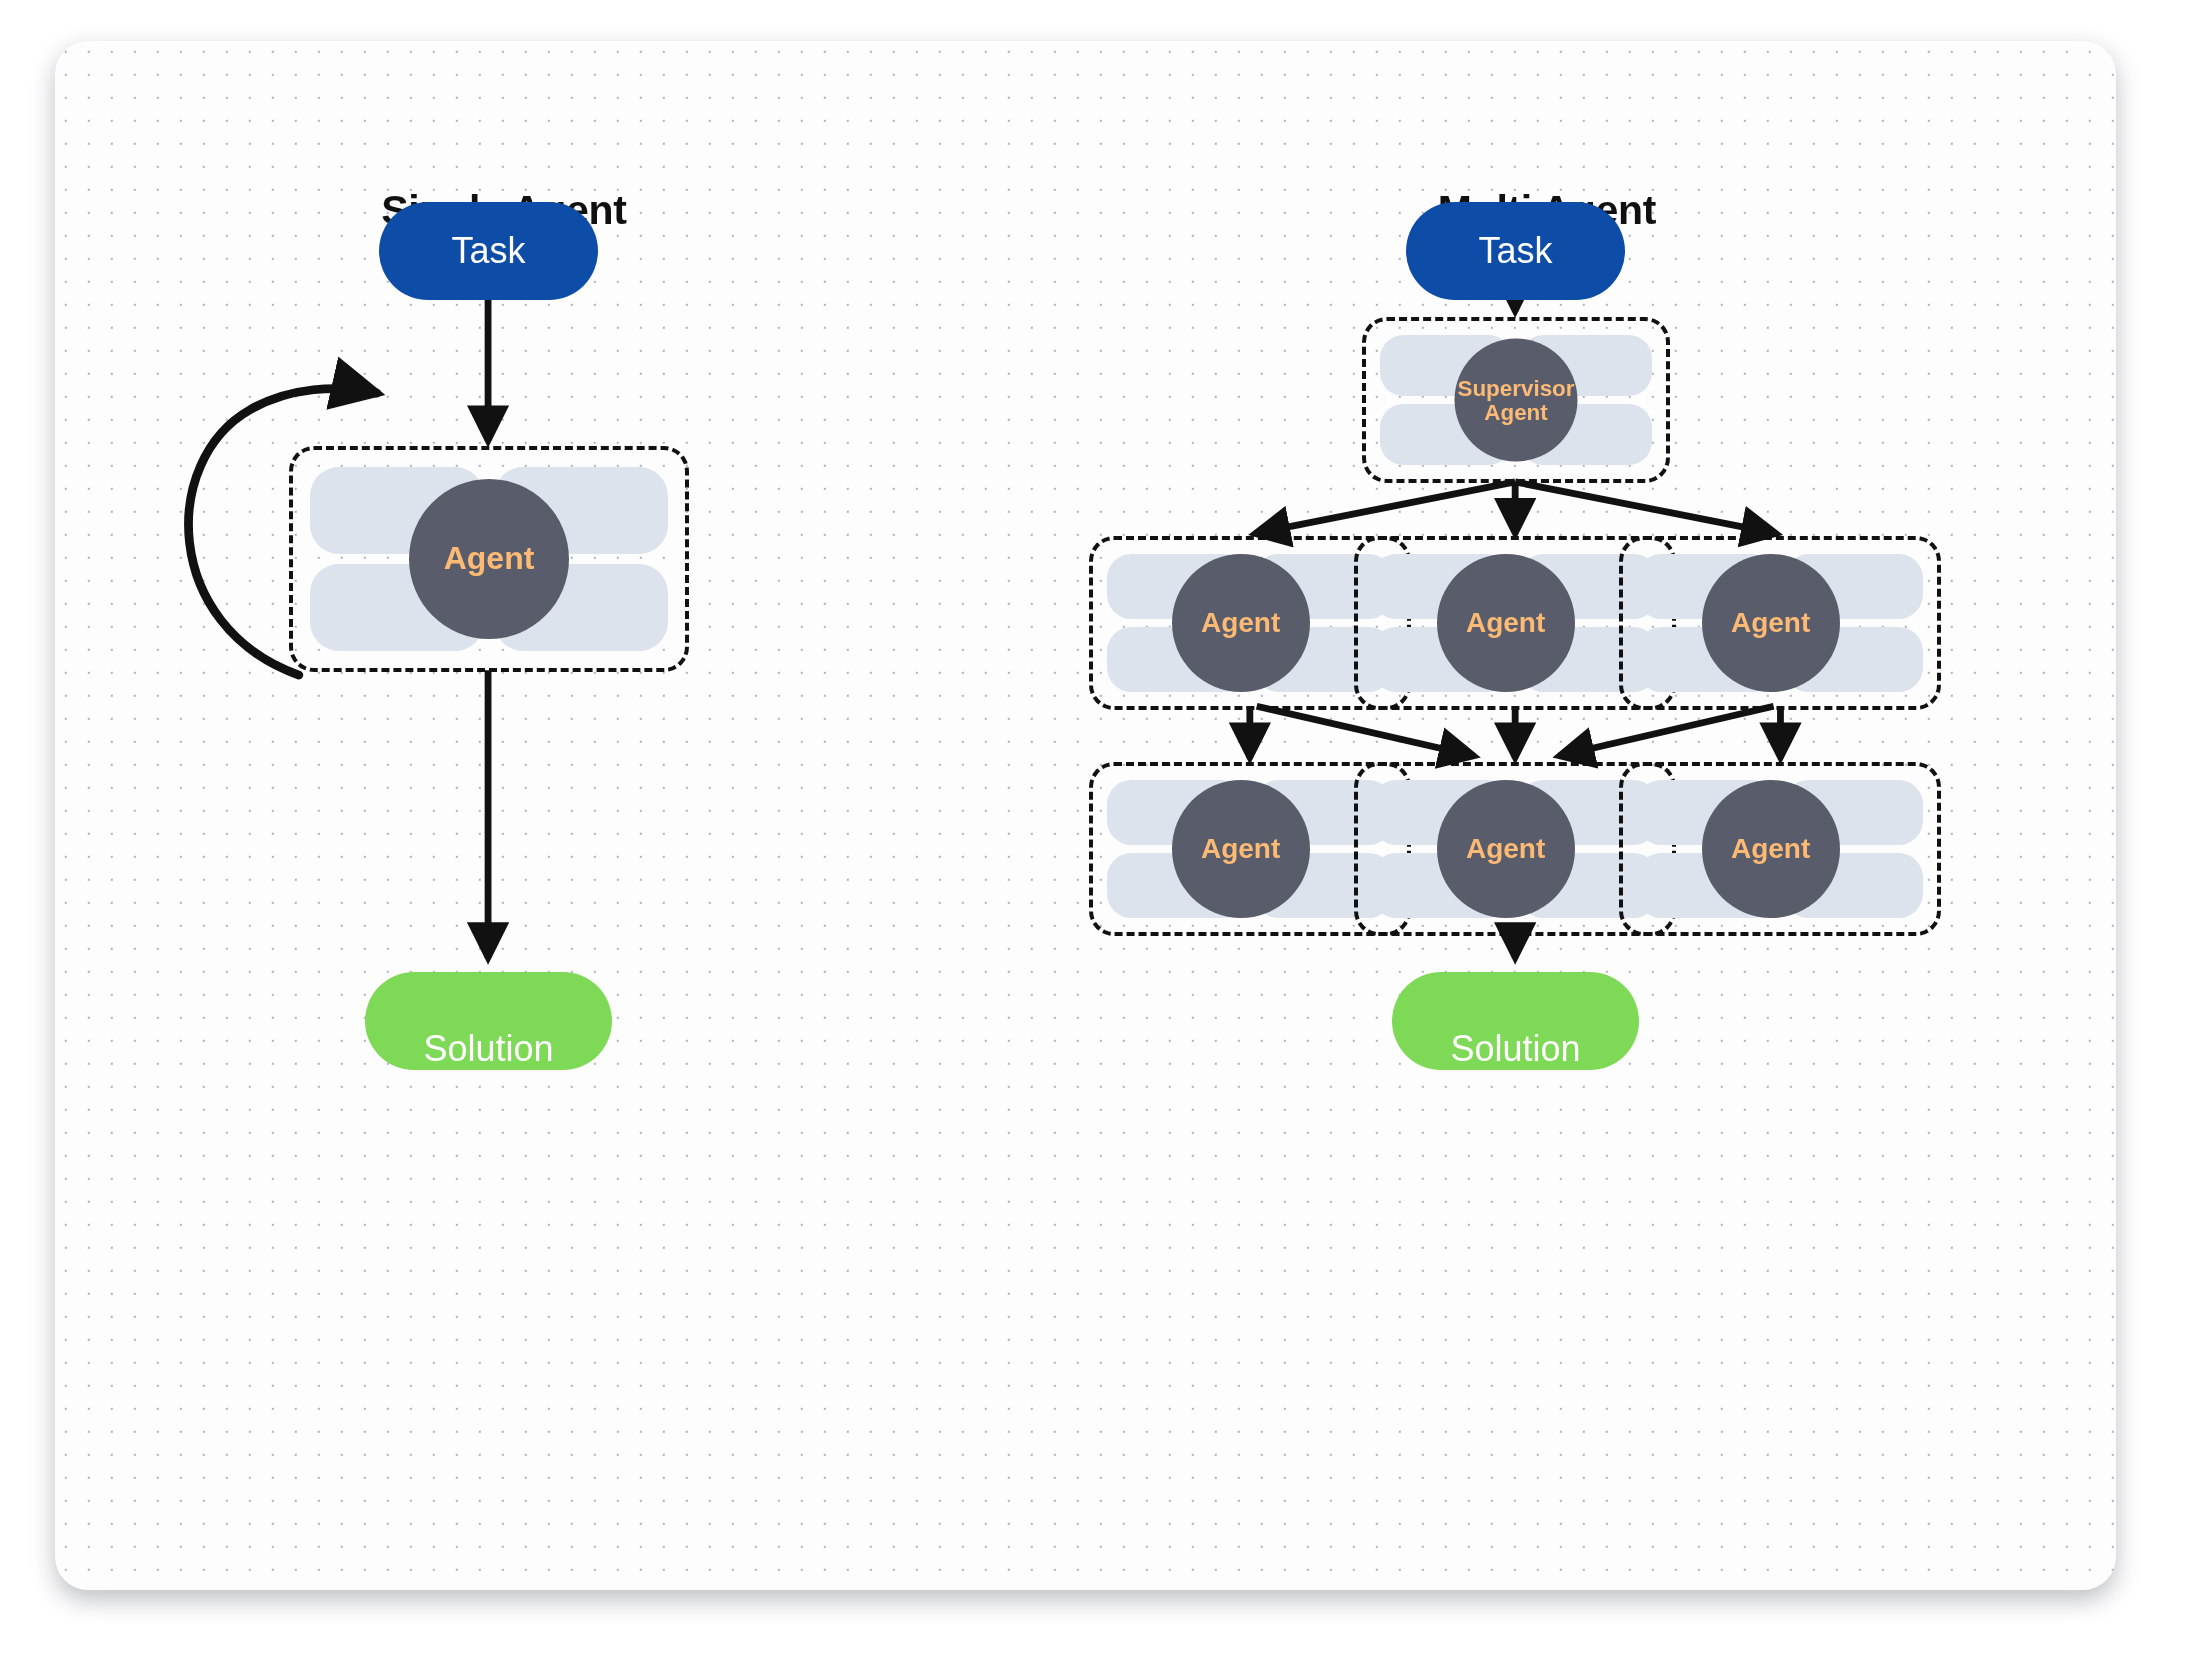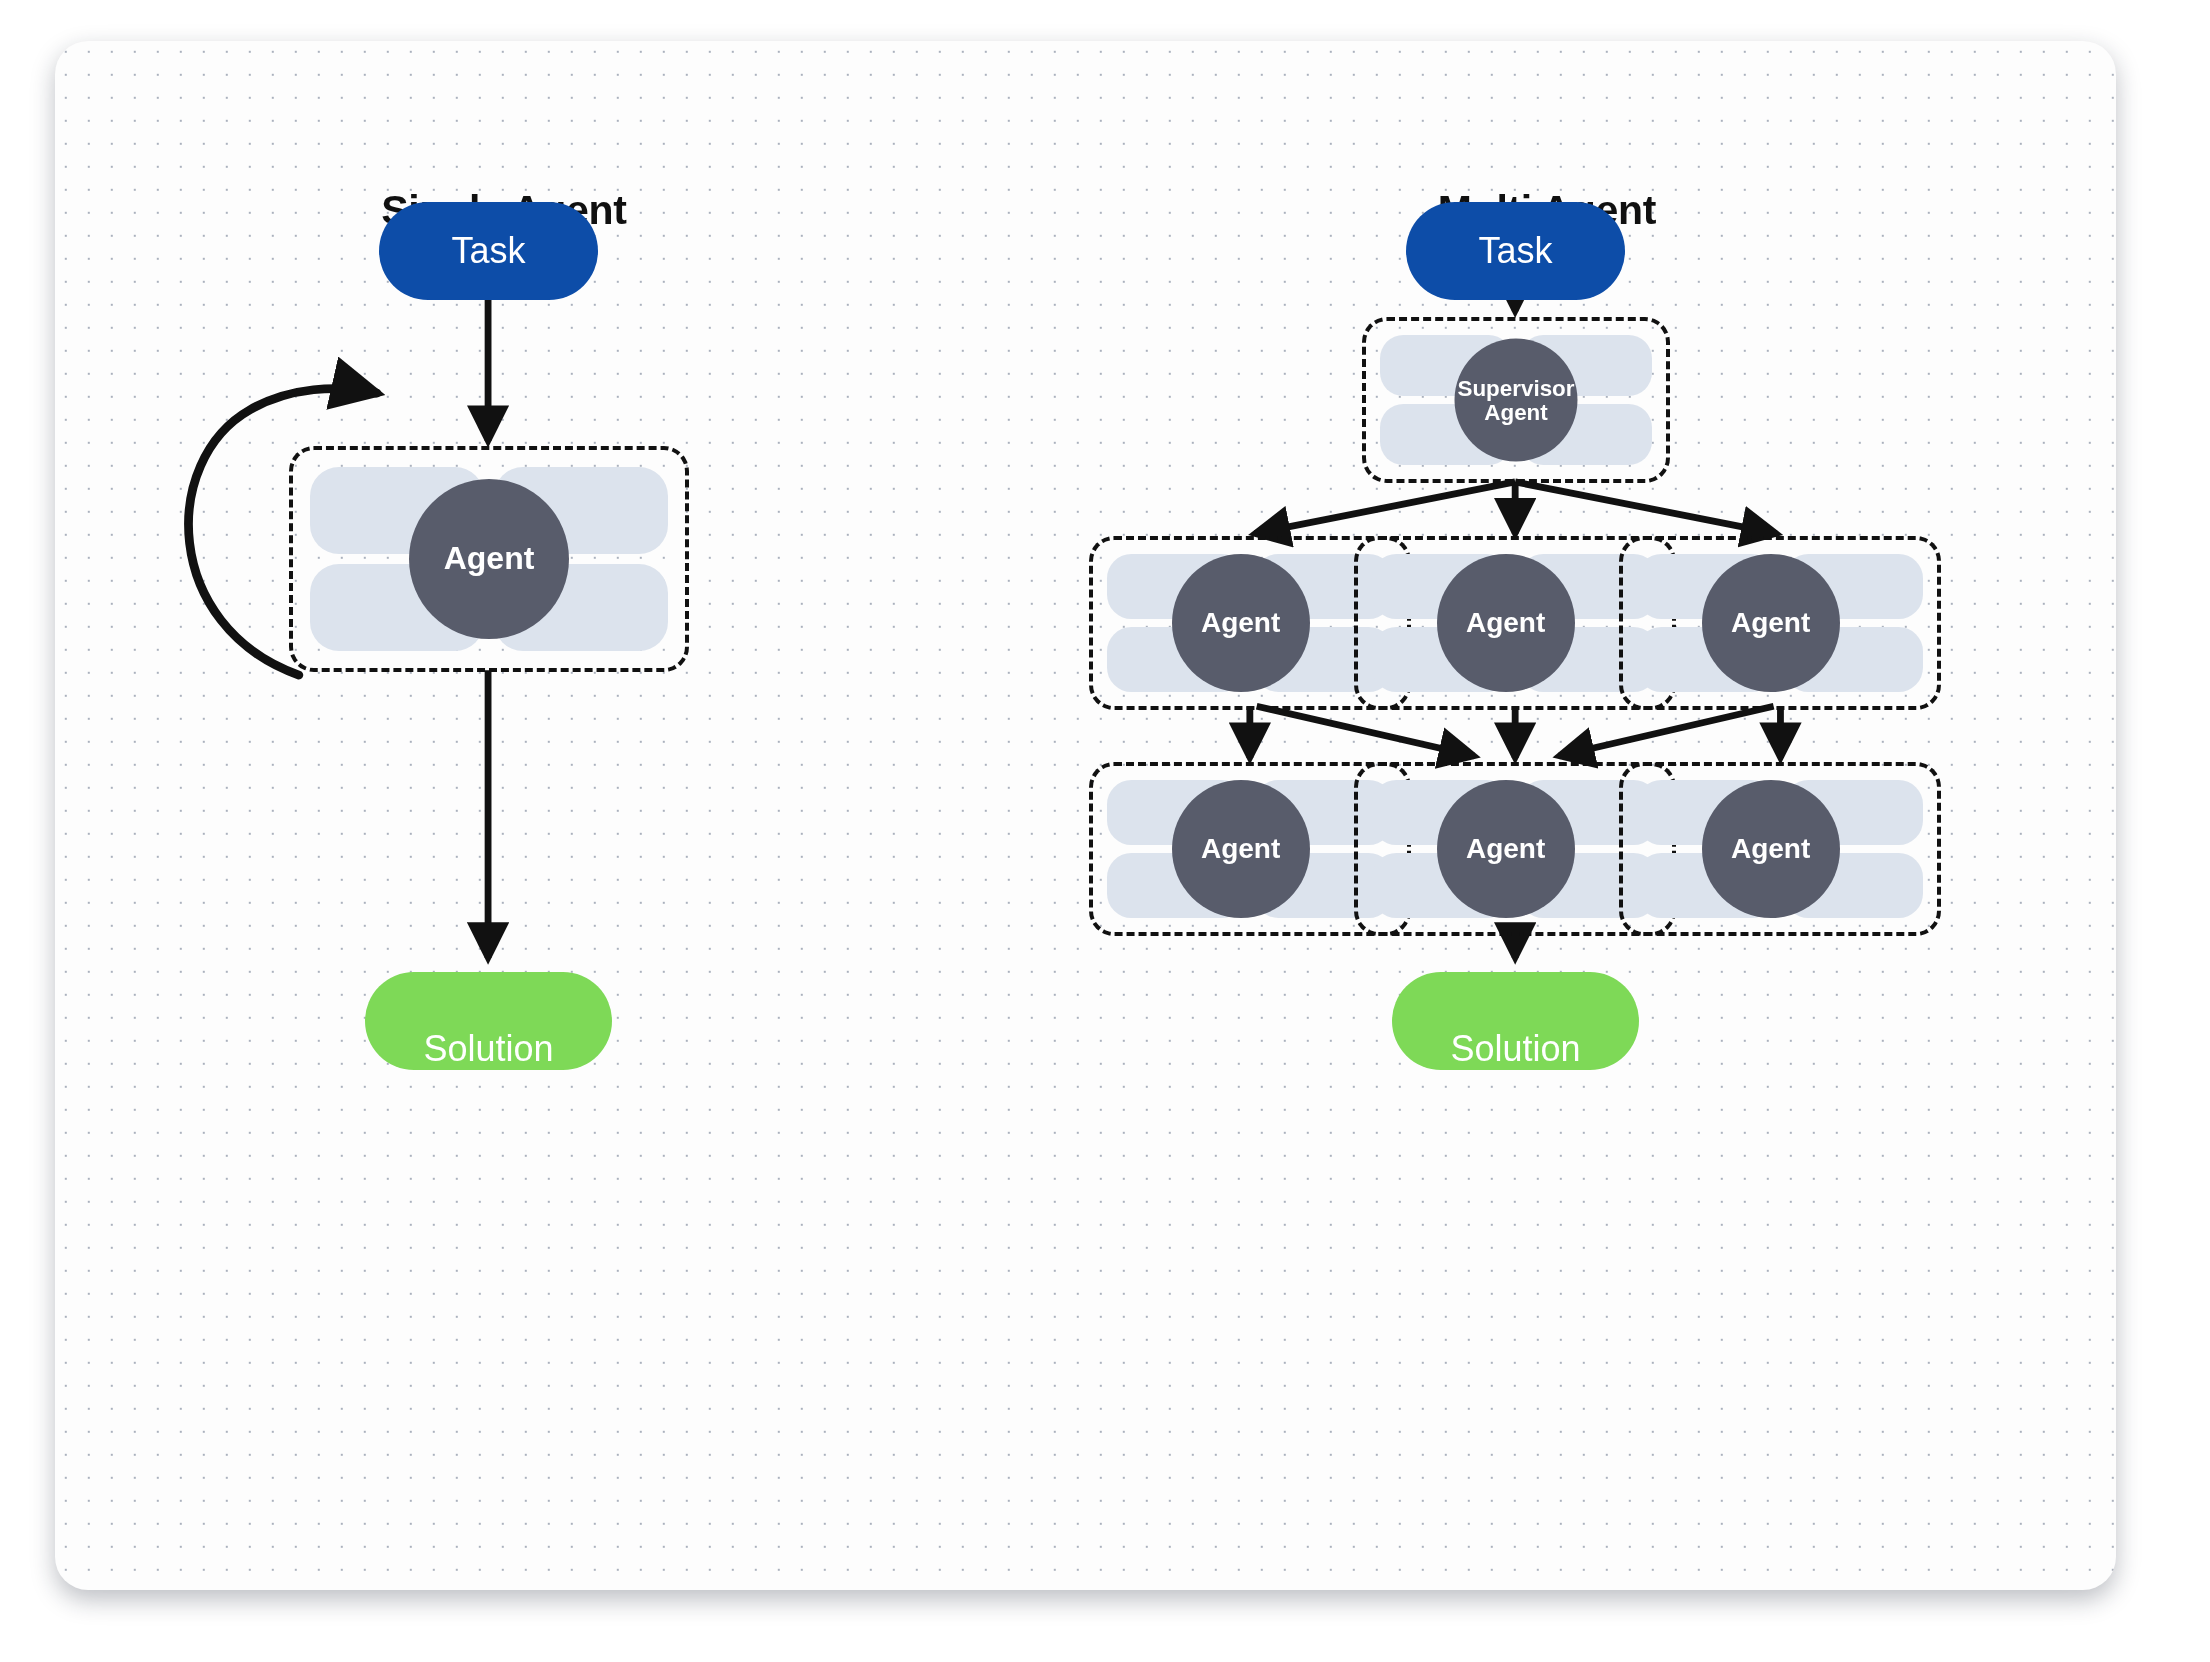--- a/index.html
+++ b/index.html
@@ -88,21 +88,21 @@
     background: #dce3ed;
     border-radius: 29px;
   }
   .agent-core {
     position: absolute;
     display: flex;
     align-items: center;
     justify-content: center;
     border-radius: 50%;
     background: #585c6b;
-    color: #ffffff;
+    color: #fdba74;
     font-weight: bold;
     text-align: center;
     line-height: 1.06;
     box-sizing: border-box;
   }
 
   
   #wires {
     position: absolute;
     left: 0; top: 0;

